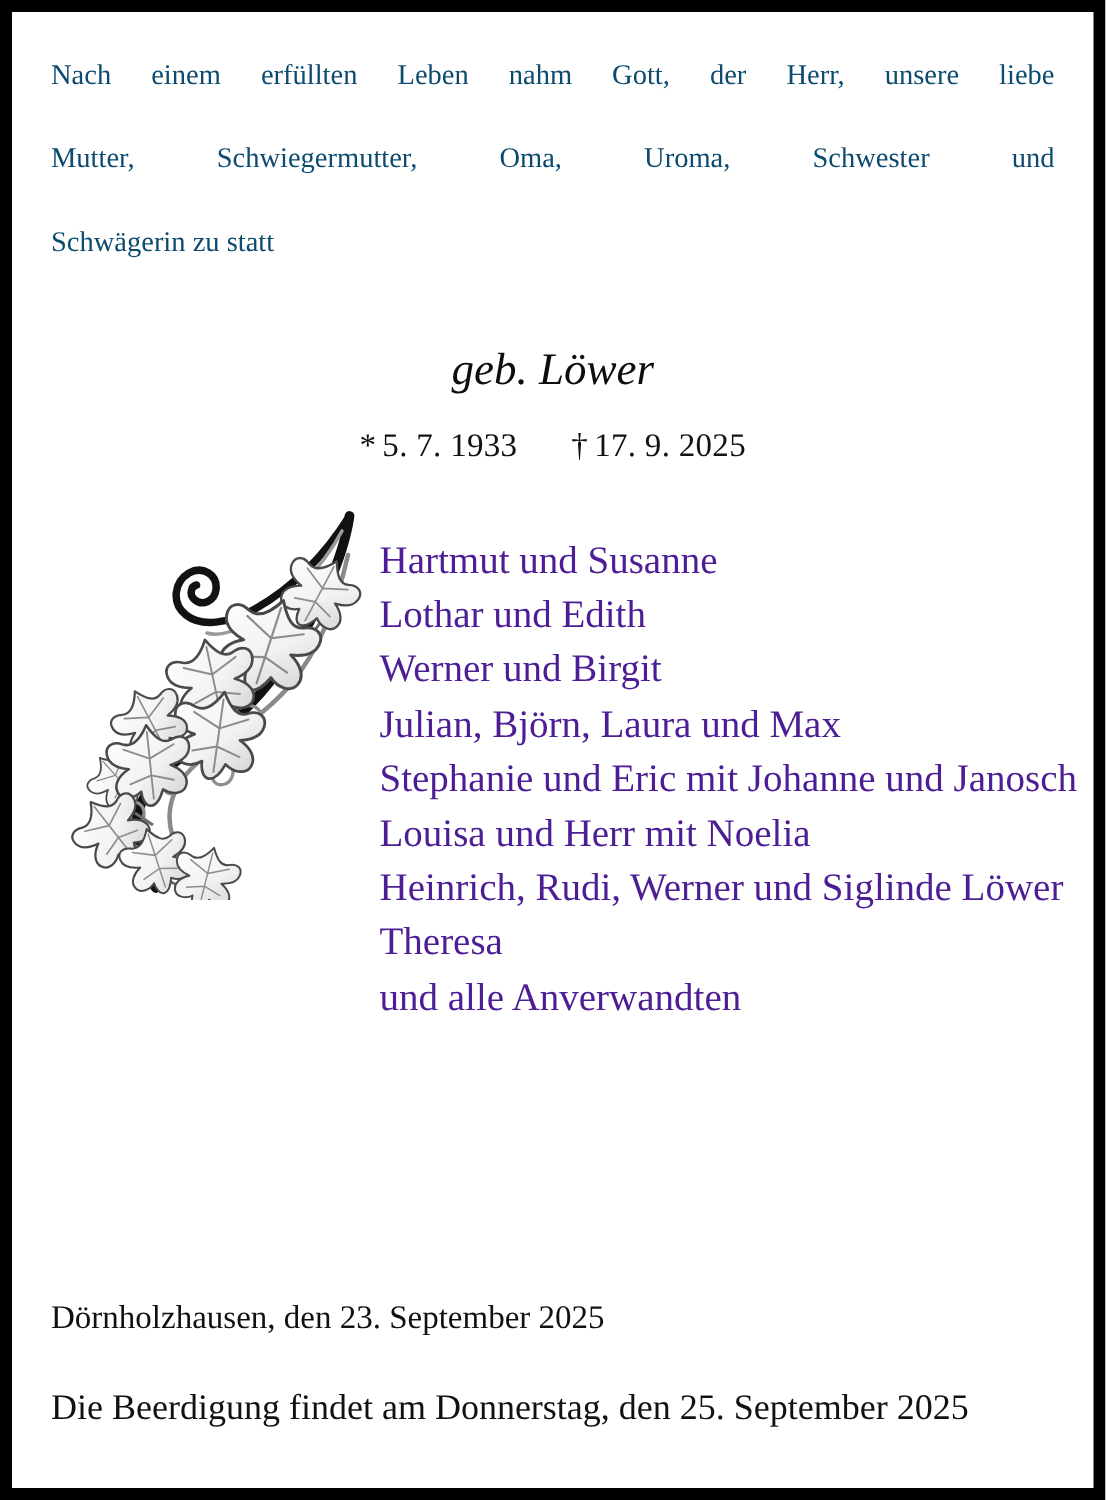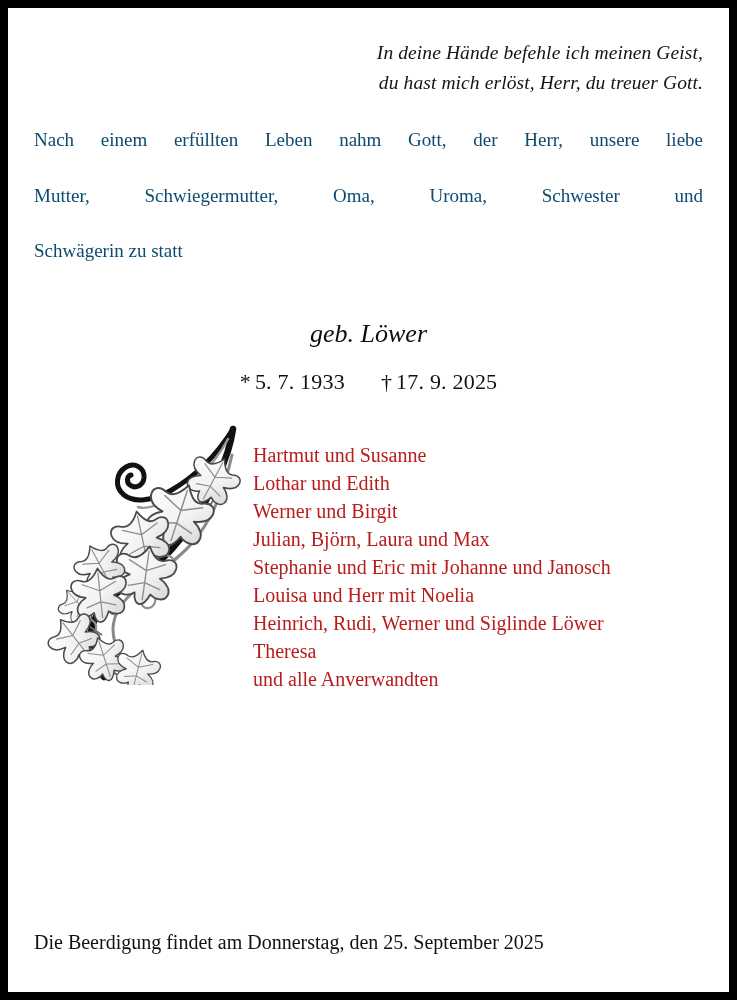--- a/index.html
+++ b/index.html
@@ -79,21 +79,21 @@
     font-size: 53px;
     font-weight: bold;
     font-style: italic;
     line-height: 1.04;
     letter-spacing: 0.4px;
     color: #000000;
   }
   .maiden-name {
     margin: 0;
     padding-top: 12px;
-    font-size: 26px;
+    font-size: 30px;
     font-style: italic;
     font-weight: normal;
     color: #0d0d0d;
   }
   .dates {
     margin: 0;
     padding-top: 20px;
     font-size: 22px;
     color: #111111;
     letter-spacing: 0.2px;
@@ -122,58 +122,54 @@
     padding: 0 0 0 219px;
     list-style: none;
   }
   .mourn-head {
     font-size: 22px;
     line-height: 1.0;
     padding-bottom: 21px;
     color: #111111;
   }
   .mourn-line {
-    font-size: 20px;
+    font-size: 26px;
     line-height: 1.40;
-    color: #b91c1c;
+    color: #4c1d95;
     white-space: nowrap;
   }
 
   
   .footer {
     position: absolute;
     left: 26px;
     right: 26px;
     bottom: 36px;
   }
   .place-date {
     margin: 0;
     font-size: 22px;
     line-height: 1.3;
     color: #111111;
   }
   .funeral {
     margin: 0;
     padding-top: 29px;
-    font-size: 20px;
+    font-size: 24px;
     line-height: 1.42;
     color: #111111;
   }
   .funeral span { display: block; }
 </style>
 </head>
 <body>
 
 <div class="notice">
   <div class="inner">
 
-    <div class="verse">
-      <span class="verse-line">In deine Hände befehle ich meinen Geist,</span>
-      <span class="verse-line">du hast mich erlöst, Herr, du treuer Gott.</span>
-    </div>
 
     <div class="intro">
       <span class="just-line">Nach einem erfüllten Leben nahm Gott, der Herr, unsere liebe</span>
       <span class="just-line">Mutter, Schwiegermutter, Oma, Uroma, Schwester und</span>
       <span class="last-line">Schwägerin zu statt</span>
     </div>
 
     <div class="name-block">
       <div class="maiden-name">geb. Löwer</div>
       <div class="dates">
@@ -253,19 +249,20 @@
         <div class="mourn-line">Julian, Björn, Laura und Max</div>
         <div class="mourn-line">Stephanie und Eric mit Johanne und Janosch</div>
         <div class="mourn-line">Louisa und Herr mit Noelia</div>
         <div class="mourn-line">Heinrich, Rudi, Werner und Siglinde Löwer</div>
         <div class="mourn-line">Theresa</div>
         <div class="mourn-line">und alle Anverwandten</div>
       </div>
     </div>
 
     <div class="footer">
+      <p class="place-date">Dörnholzhausen, den 23. September 2025</p>
       <p class="funeral">
         <span>Die Beerdigung findet am Donnerstag, den 25. September 2025</span>
       </p>
     </div>
 
   </div>
 </div>
 
 </body></html>

